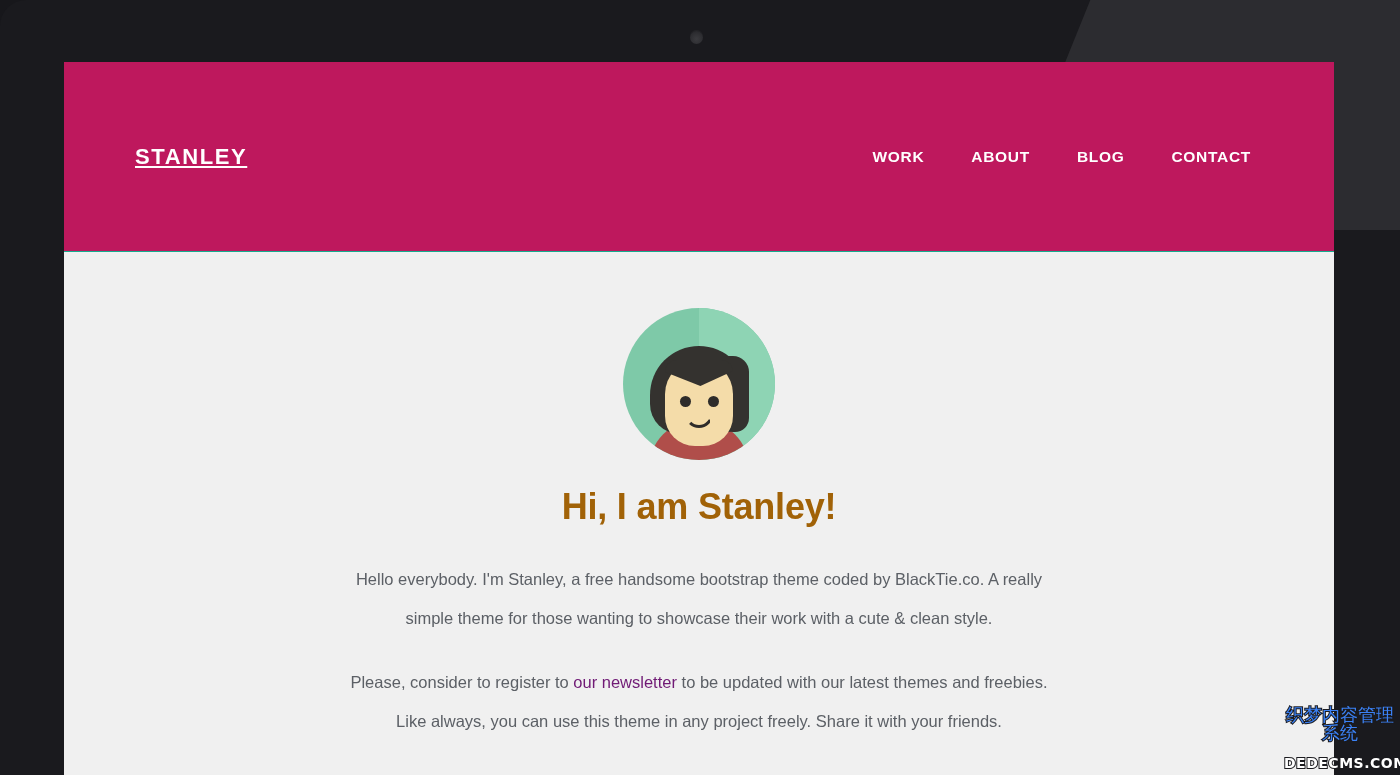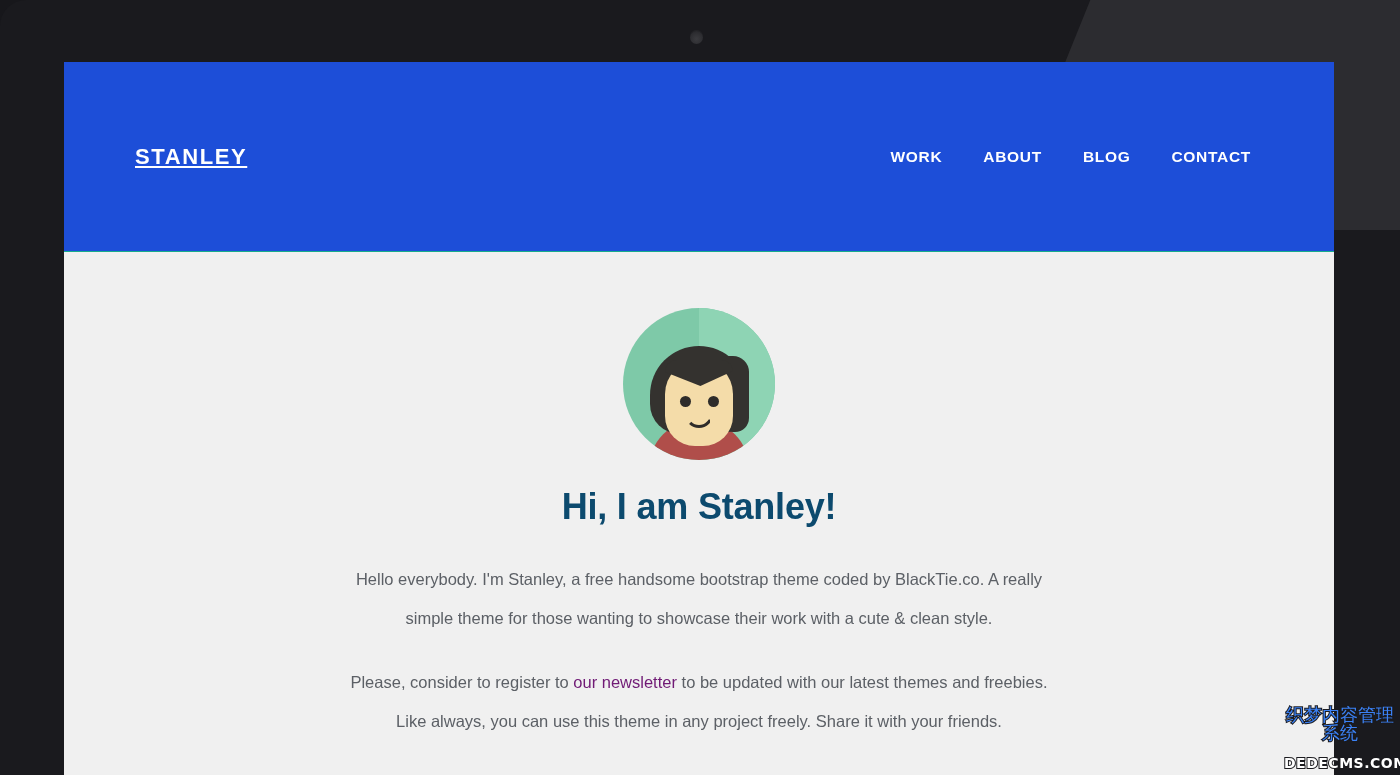--- a/index.html
+++ b/index.html
@@ -46,36 +46,36 @@
     left:64px; top:62px;
     width:1270px; height:713px;
     background:#f0f0f0;
     overflow:hidden;
   }
 
   
   #site-header{
     position:relative;
     height:190px;
-    background:#1d4ed8;
+    background:#be185d;
     border-bottom:1px solid #16ab8e;
   }
   #header-inner{
     position:absolute; inset:0;
     padding:0 71px;
     display:flex; align-items:center; justify-content:space-between;
   }
   #brand-logo{
     color:#ffffff;
     font-size:22px;
     font-weight:bold;
     letter-spacing:1.6px;
   }
   #main-nav{
-    display:flex; align-items:flex-start; gap:4px;
+    display:flex; align-items:flex-start; gap:10px;
   }
   .nav-link{
     color:#ffffff;
     font-size:15.5px;
     font-weight:bold;
     letter-spacing:.7px;
     text-decoration:none;
     padding:0 12px;
     margin-left:13px;
     white-space:nowrap;
@@ -152,21 +152,21 @@
     left:26px; bottom:-22px;
     width:100px; height:62px;
     background:#b04e4a;
     border-radius:50px 50px 14px 14px;
   }
 
   #hero-title{
     margin-top:26px;
     font-size:36px;
     font-weight:bold;
-    color:#0c4a6e;
+    color:#a16207;
     letter-spacing:-.2px;
   }
   .hero-para{
     margin:0 auto;
     width:730px;
     font-size:16.5px;
     line-height:39px;
     color:#5c6066;
   }
   #hero-para-1{ margin-top:32px; }

